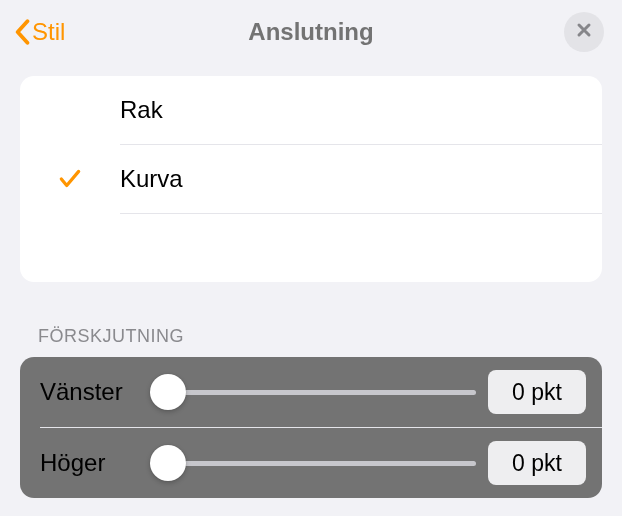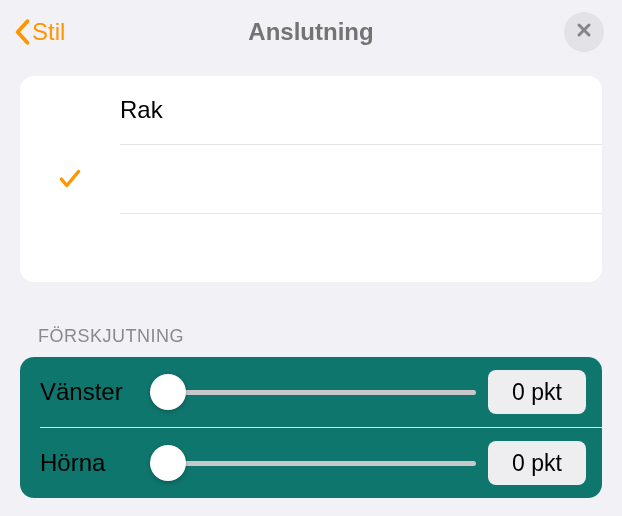--- a/index.html
+++ b/index.html
@@ -90,21 +90,21 @@
       color: #000;
       text-align: center;
     }
     .section-header {
       font-size: 18px;
       color: #8a8a8e;
       letter-spacing: 0.5px;
       padding: 44px 48px 10px 38px;
     }
     .offset-group {
-      background: #0f766e;
+      background: #737373;
       margin: 0 20px;
       border-radius: 14px;
       overflow: hidden;
     }
     .offset-row {
       display: flex;
       align-items: center;
       height: 70px;
       padding: 0 16px 0 20px;
     }
@@ -195,20 +195,21 @@
     </span>
     <span class="item-label">Rak</span>
   </div>
   <div class="sep"></div>
   <div class="list-item">
     <span class="check-slot">
       <svg width="26" height="26" viewBox="0 0 24 24">
           <path d="M4 12 L9 18 L20 5" stroke="#ff9500" stroke-width="3" fill="none" stroke-linecap="round" stroke-linejoin="round"></path>
         </svg>
     </span>
+    <span class="item-label">Kurva</span>
   </div>
   <div class="sep"></div>
   <div class="list-item">
     <span class="check-slot hidden">
       <svg width="24" height="24" viewBox="0 0 24 24">
           <path d="M4 12 L9 18 L20 5" stroke="#ff9500" stroke-width="3" fill="none" stroke-linecap="round" stroke-linejoin="round"></path>
         </svg>
     </span>
   </div>
 </div>
@@ -218,19 +219,19 @@
 <div class="offset-group">
   <div class="offset-row">
     <div class="offset-label">Vänster</div>
     <div class="slider-wrap">
       <input type="range" class="slider" min="0" max="100" value="0" style="">
     </div>
     <div class="value-box">0 pkt</div>
   </div>
   <div class="offset-sep"></div>
   <div class="offset-row">
-    <div class="offset-label">Hörna</div>
+    <div class="offset-label">Höger</div>
     <div class="slider-wrap">
       <input type="range" class="slider" min="0" max="100" value="0" style="">
     </div>
     <div class="value-box">0 pkt</div>
   </div>
 </div>
 
 </body></html>

